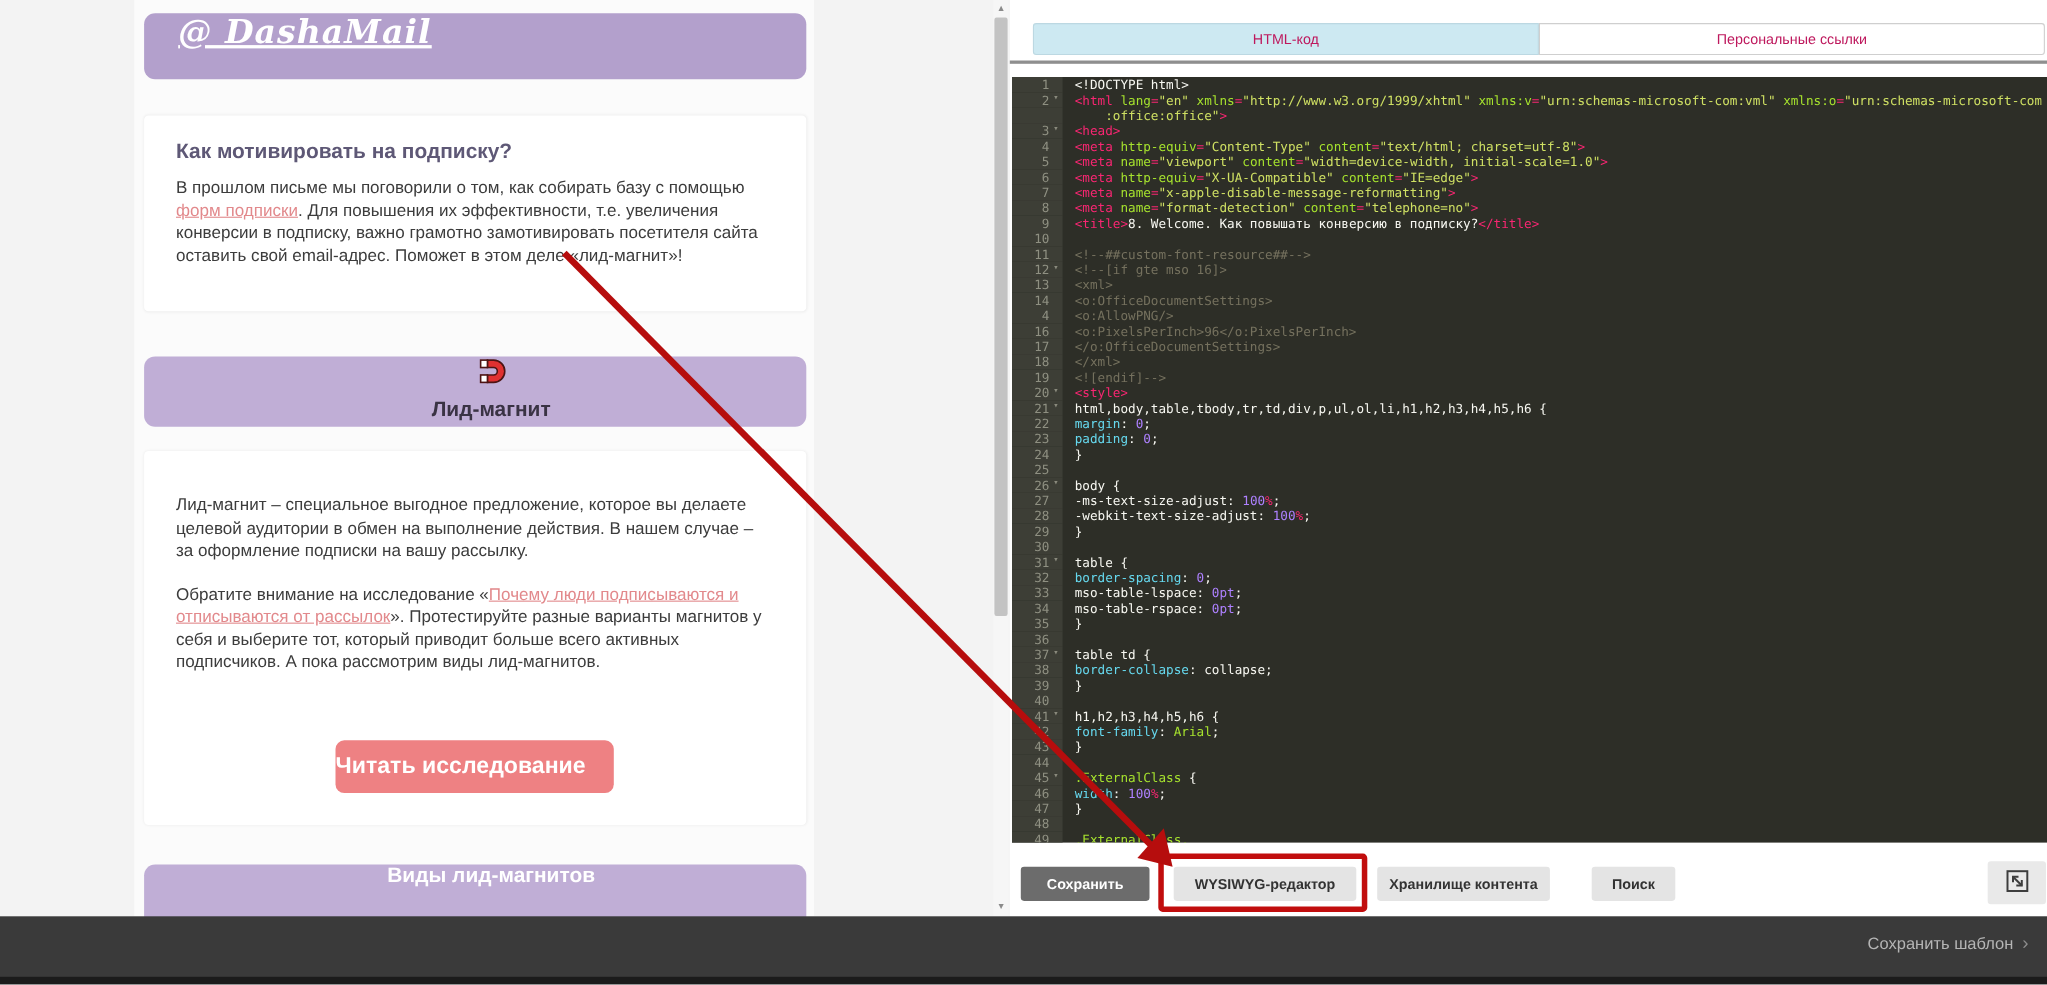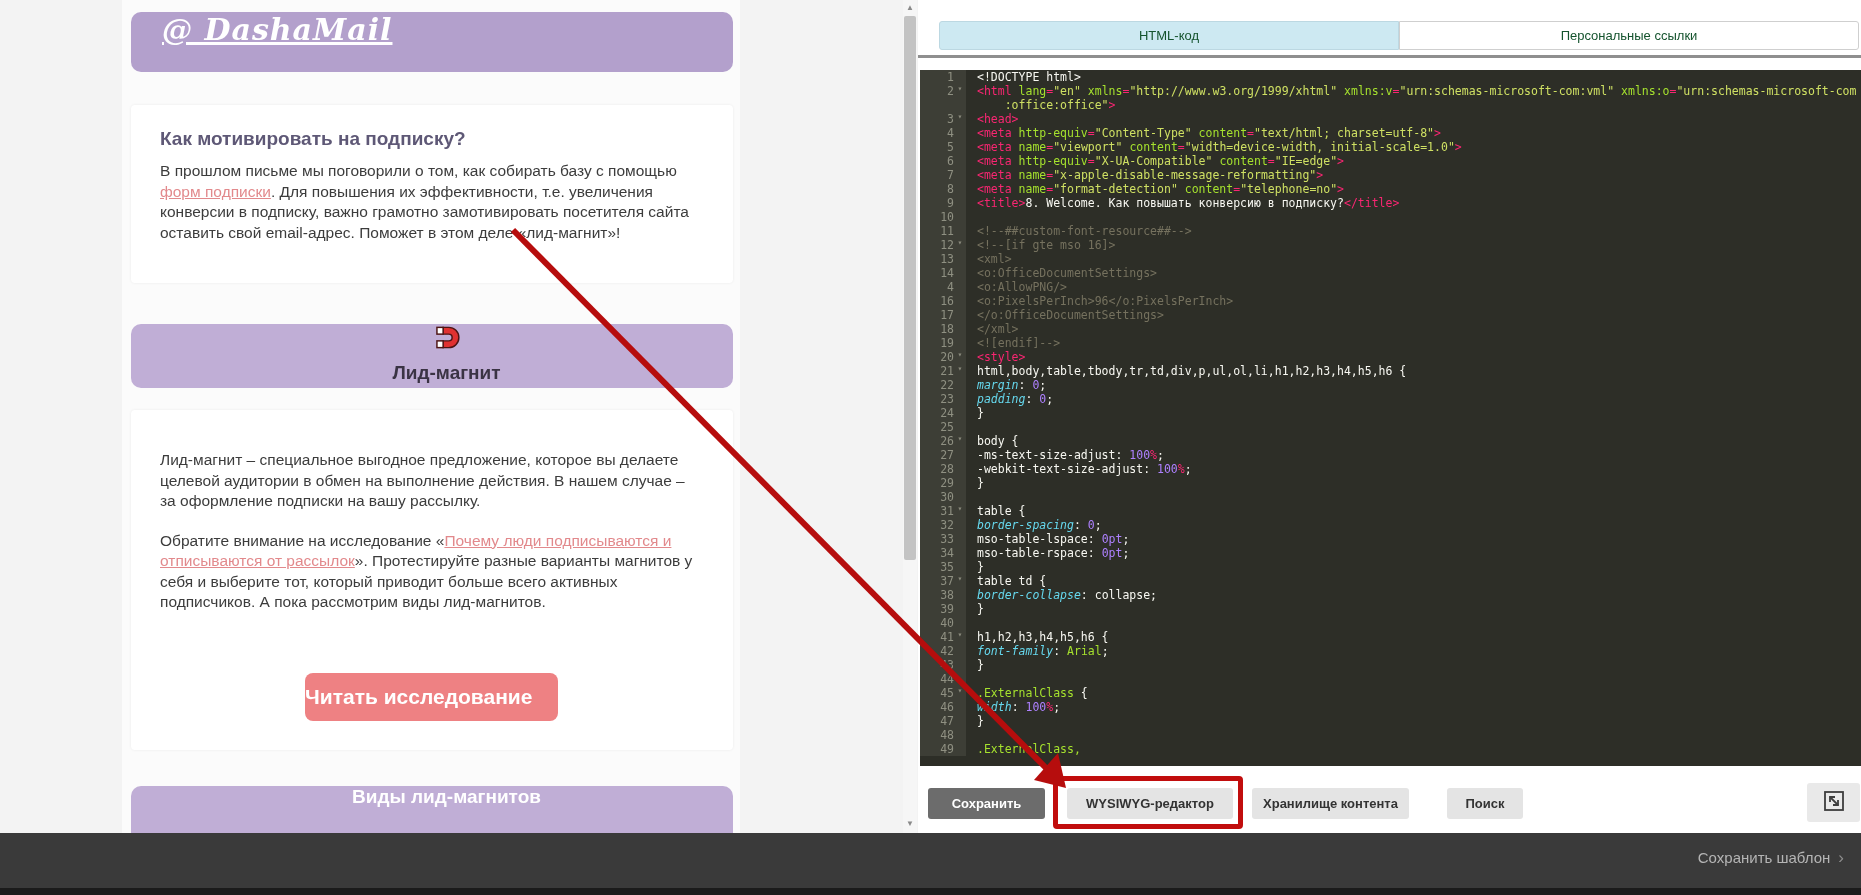--- a/index.html
+++ b/index.html
@@ -42,21 +42,21 @@
   .vscroll { position: absolute; left: 903px; top: 0; width: 14px; height: 833px; background: #f6f6f6; }
   .sb-btn { position: absolute; left: 0; width: 14px; height: 14px; font-size: 8px; color: #8a8a8a;
             text-align: center; line-height: 14px; cursor: pointer; }
   .sb-btn.up { top: 1px; }
   .sb-btn.down { top: 817px; }
   .sb-thumb { position: absolute; left: 1px; top: 16px; width: 12px; height: 544px;
               background: #c3c3c3; border-radius: 2px; cursor: grab; }
 
   
   .right-pane { position: absolute; left: 918px; top: 0; width: 943px; height: 833px; background: #fff; }
-  .tab { position: absolute; top: 21px; width: 460px; height: 29px; font-size: 13px; color: #14532d;
+  .tab { position: absolute; top: 21px; width: 460px; height: 29px; font-size: 13px; color: #be185d;
          text-align: center; line-height: 27px; border: 1px solid #cfcfcf; background: #fff; cursor: pointer; }
   .tab.active { background: #cde9f2; border-color: #bcd8e2; }
   .tab.t1 { left: 21px; border-radius: 3px 0 0 3px; }
   .tab.t2 { left: 481px; border-radius: 0 3px 3px 0; }
   .tab-divider { position: absolute; left: 0; top: 55px; width: 943px; height: 3px; background: #8f8f8f; }
 
   
   .editor { position: absolute; left: 2px; top: 70px; width: 941px; height: 696px;
             background: #2d2e27; overflow: hidden; cursor: text; }
   .crow { display: flex; height: 14px; line-height: 14px; white-space: pre;
@@ -64,21 +64,21 @@
   .gut { flex: 0 0 46px; background: #3d3e36; color: #8f9082; display: flex; justify-content: flex-end; }
   .gut .num { text-align: right; }
   .gut .fw { width: 12px; font-size: 8px; color: #8a8a7d; text-align: center; }
   .codeseg { padding-left: 11px; overflow: hidden; }
   .tk-pl  { color: #f8f8f2; }
   .tk-tag { color: #f92672; }
   .tk-attr{ color: #a6e22e; }
   .tk-eq  { color: #f92672; }
   .tk-str { color: #cfe063; }
   .tk-com { color: #75715e; }
-  .tk-prop{ color: #66d9ef; font-style: italic; }
+  .tk-prop{ color: #66d9ef; }
   .tk-num { color: #ae81ff; }
 
   
   .btn { position: absolute; top: 788px; height: 31px; border: none; border-radius: 3px;
          background: #e4e4e4; color: #333; font-family: "Liberation Sans", sans-serif;
          font-size: 13px; font-weight: bold; cursor: pointer; }
   .btn.dark { left: 928px; width: 117px; background: #6c6c6c; color: #fff; }
   .btn.wys  { left: 1067px; width: 166px; }
   .btn.stor { left: 1252px; width: 157px; }
   .btn.srch { left: 1447px; width: 76px; }
@@ -176,20 +176,21 @@
         <div class="crow"><span class="gut"><span class="num">26</span><span class="fw">▾</span></span><span class="codeseg"><span class="tk-pl">body {</span></span></div>
         <div class="crow"><span class="gut"><span class="num">27</span><span class="fw"></span></span><span class="codeseg"><span class="tk-pl">-ms-text-size-adjust: </span><span class="tk-num">100</span><span class="tk-tag">%</span><span class="tk-pl">;</span></span></div>
         <div class="crow"><span class="gut"><span class="num">28</span><span class="fw"></span></span><span class="codeseg"><span class="tk-pl">-webkit-text-size-adjust: </span><span class="tk-num">100</span><span class="tk-tag">%</span><span class="tk-pl">;</span></span></div>
         <div class="crow"><span class="gut"><span class="num">29</span><span class="fw"></span></span><span class="codeseg"><span class="tk-pl">}</span></span></div>
         <div class="crow"><span class="gut"><span class="num">30</span><span class="fw"></span></span><span class="codeseg"></span></div>
         <div class="crow"><span class="gut"><span class="num">31</span><span class="fw">▾</span></span><span class="codeseg"><span class="tk-pl">table {</span></span></div>
         <div class="crow"><span class="gut"><span class="num">32</span><span class="fw"></span></span><span class="codeseg"><span class="tk-prop">border-spacing</span><span class="tk-pl">: </span><span class="tk-num">0</span><span class="tk-pl">;</span></span></div>
         <div class="crow"><span class="gut"><span class="num">33</span><span class="fw"></span></span><span class="codeseg"><span class="tk-pl">mso-table-lspace: </span><span class="tk-num">0pt</span><span class="tk-pl">;</span></span></div>
         <div class="crow"><span class="gut"><span class="num">34</span><span class="fw"></span></span><span class="codeseg"><span class="tk-pl">mso-table-rspace: </span><span class="tk-num">0pt</span><span class="tk-pl">;</span></span></div>
         <div class="crow"><span class="gut"><span class="num">35</span><span class="fw"></span></span><span class="codeseg"><span class="tk-pl">}</span></span></div>
+        <div class="crow"><span class="gut"><span class="num">36</span><span class="fw"></span></span><span class="codeseg"></span></div>
         <div class="crow"><span class="gut"><span class="num">37</span><span class="fw">▾</span></span><span class="codeseg"><span class="tk-pl">table td {</span></span></div>
         <div class="crow"><span class="gut"><span class="num">38</span><span class="fw"></span></span><span class="codeseg"><span class="tk-prop">border-collapse</span><span class="tk-pl">: collapse;</span></span></div>
         <div class="crow"><span class="gut"><span class="num">39</span><span class="fw"></span></span><span class="codeseg"><span class="tk-pl">}</span></span></div>
         <div class="crow"><span class="gut"><span class="num">40</span><span class="fw"></span></span><span class="codeseg"></span></div>
         <div class="crow"><span class="gut"><span class="num">41</span><span class="fw">▾</span></span><span class="codeseg"><span class="tk-pl">h1,h2,h3,h4,h5,h6 {</span></span></div>
         <div class="crow"><span class="gut"><span class="num">42</span><span class="fw"></span></span><span class="codeseg"><span class="tk-prop">font-family</span><span class="tk-pl">: </span><span class="tk-attr">Arial</span><span class="tk-pl">;</span></span></div>
         <div class="crow"><span class="gut"><span class="num">43</span><span class="fw"></span></span><span class="codeseg"><span class="tk-pl">}</span></span></div>
         <div class="crow"><span class="gut"><span class="num">44</span><span class="fw"></span></span><span class="codeseg"></span></div>
         <div class="crow"><span class="gut"><span class="num">45</span><span class="fw">▾</span></span><span class="codeseg"><span class="tk-attr">.ExternalClass</span><span class="tk-pl"> {</span></span></div>
         <div class="crow"><span class="gut"><span class="num">46</span><span class="fw"></span></span><span class="codeseg"><span class="tk-prop">width</span><span class="tk-pl">: </span><span class="tk-num">100</span><span class="tk-tag">%</span><span class="tk-pl">;</span></span></div>

